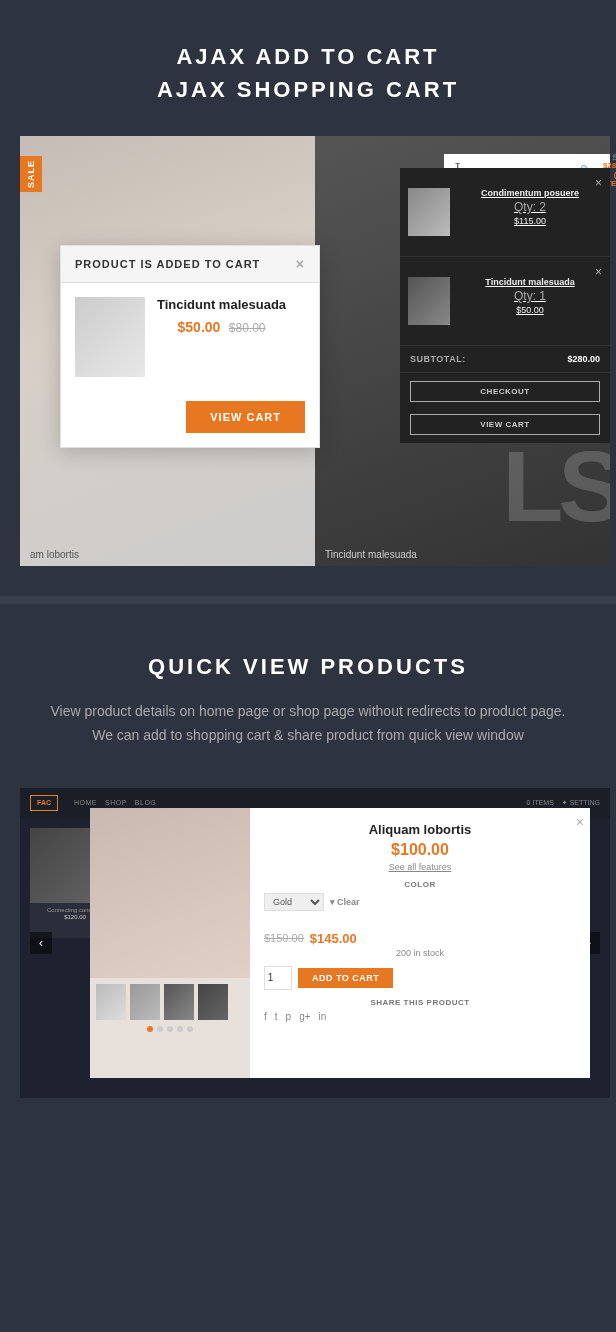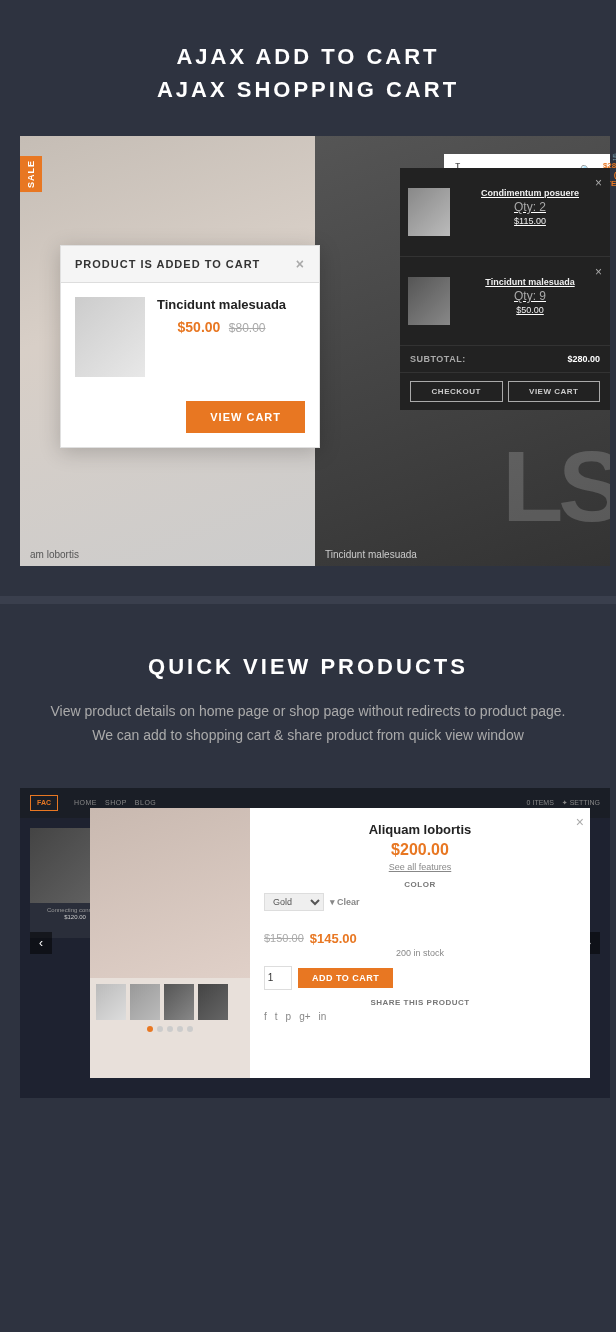--- a/index.html
+++ b/index.html
@@ -193,22 +193,23 @@
       justify-content: space-between;
       padding: 8px 10px;
       font-size: 9px;
       color: #ccc;
       border-bottom: 1px solid #333;
     }
     .cart-subtotal-label { font-weight: 700; letter-spacing: 0.5px; color: #aaa; }
     .cart-subtotal-price { font-weight: 700; color: #fff; }
     .cart-actions {
       display: flex;
-      gap: 5px;
+      gap: 12px;
       padding: 8px 10px;
+      flex-direction: column;
     }
     .cart-btn-checkout {
       flex: 1;
       background: transparent;
       border: 1px solid #aaa;
       color: #ccc;
       font-size: 8px;
       font-weight: 700;
       letter-spacing: 0.5px;
       padding: 5px 4px;
@@ -650,21 +651,21 @@
           <div class="cart-item-name">Condimentum posuere</div>
           <div class="cart-item-qty">Qty: 2</div>
           <div class="cart-item-price">$115.00</div>
         </div>
         <div class="cart-item-remove">×</div>
       </div>
       <div class="cart-item-row">
         <div class="cart-item-thumb cart-item-thumb-2"></div>
         <div class="cart-item-info">
           <div class="cart-item-name">Tincidunt malesuada</div>
-          <div class="cart-item-qty">Qty: 9</div>
+          <div class="cart-item-qty">Qty: 1</div>
           <div class="cart-item-price">$50.00</div>
         </div>
         <div class="cart-item-remove">×</div>
       </div>
       <div class="cart-subtotal">
         <span class="cart-subtotal-label">SUBTOTAL:</span>
         <span class="cart-subtotal-price">$280.00</span>
       </div>
       <div class="cart-actions">
         <button class="cart-btn-checkout">CHECKOUT</button>
@@ -755,21 +756,21 @@
           <div class="qv-dot active"></div>
           <div class="qv-dot"></div>
           <div class="qv-dot"></div>
           <div class="qv-dot"></div>
           <div class="qv-dot"></div>
         </div>
       </div>
 
       <div class="qv-modal-right">
         <div class="qv-product-title">Aliquam lobortis</div>
-        <div class="qv-product-price">$200.00</div>
+        <div class="qv-product-price">$100.00</div>
         <a class="qv-see-features">See all features</a>
         <div class="qv-color-label">COLOR</div>
         <div class="qv-color-row">
           <select class="qv-color-select">
             <option>Gold</option>
           </select>
           <span class="qv-color-clear">▾  Clear</span>
         </div>
         <div class="qv-price-row">
           <span class="qv-old-price">$150.00</span>

